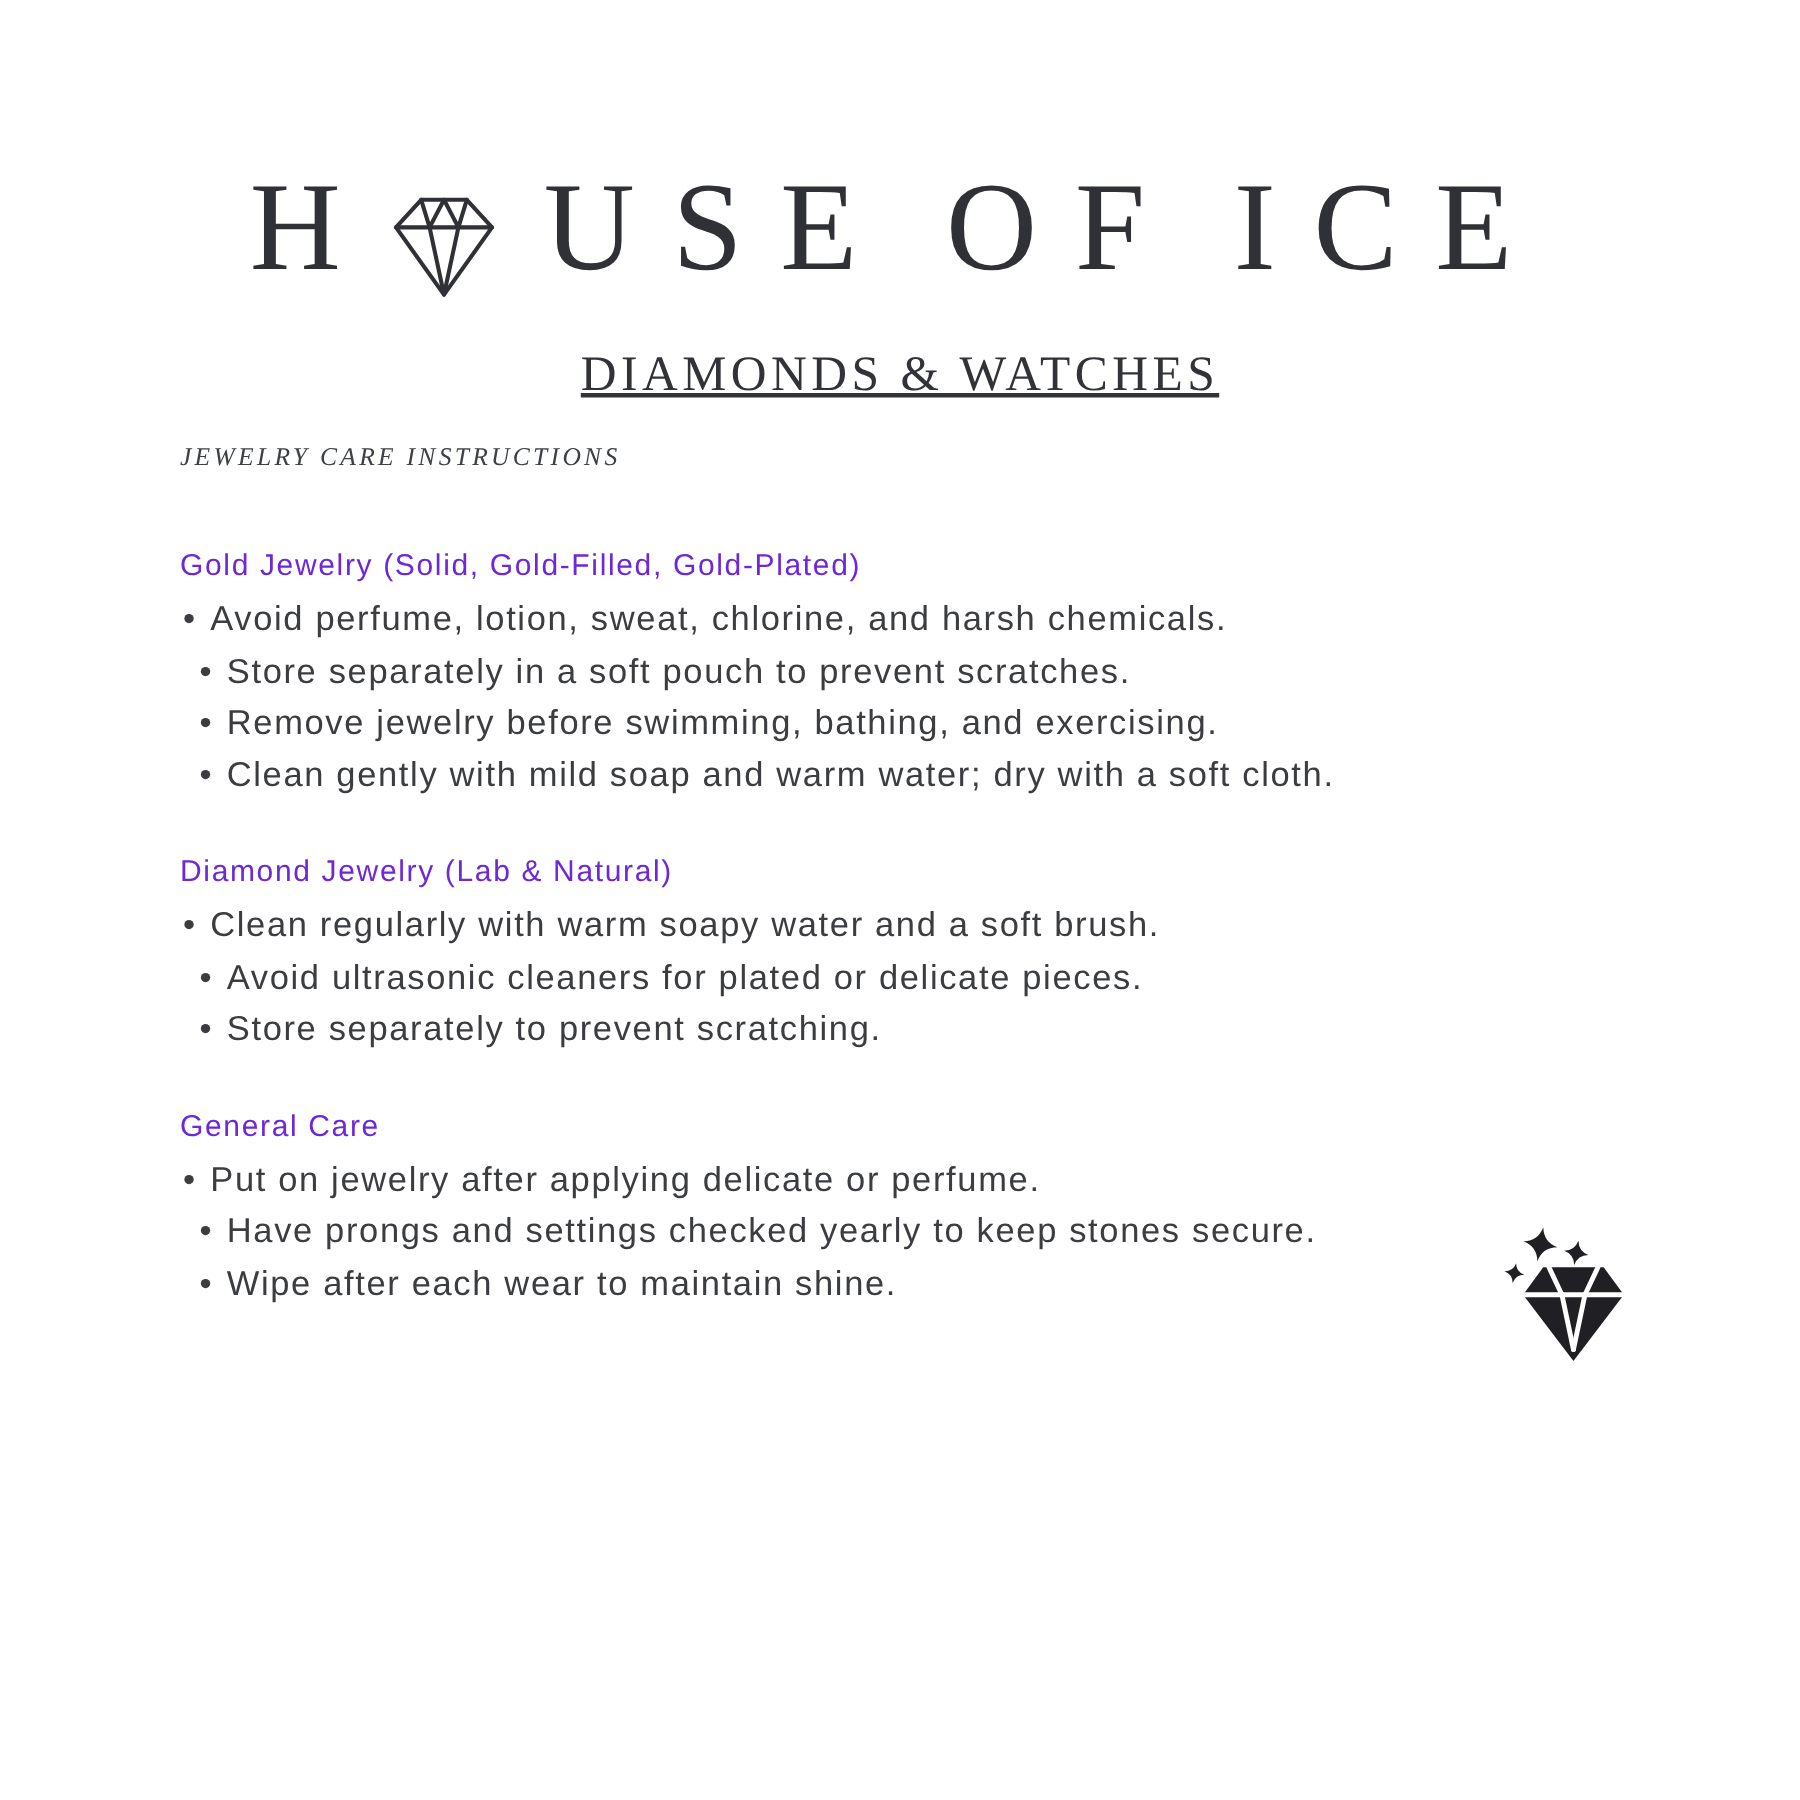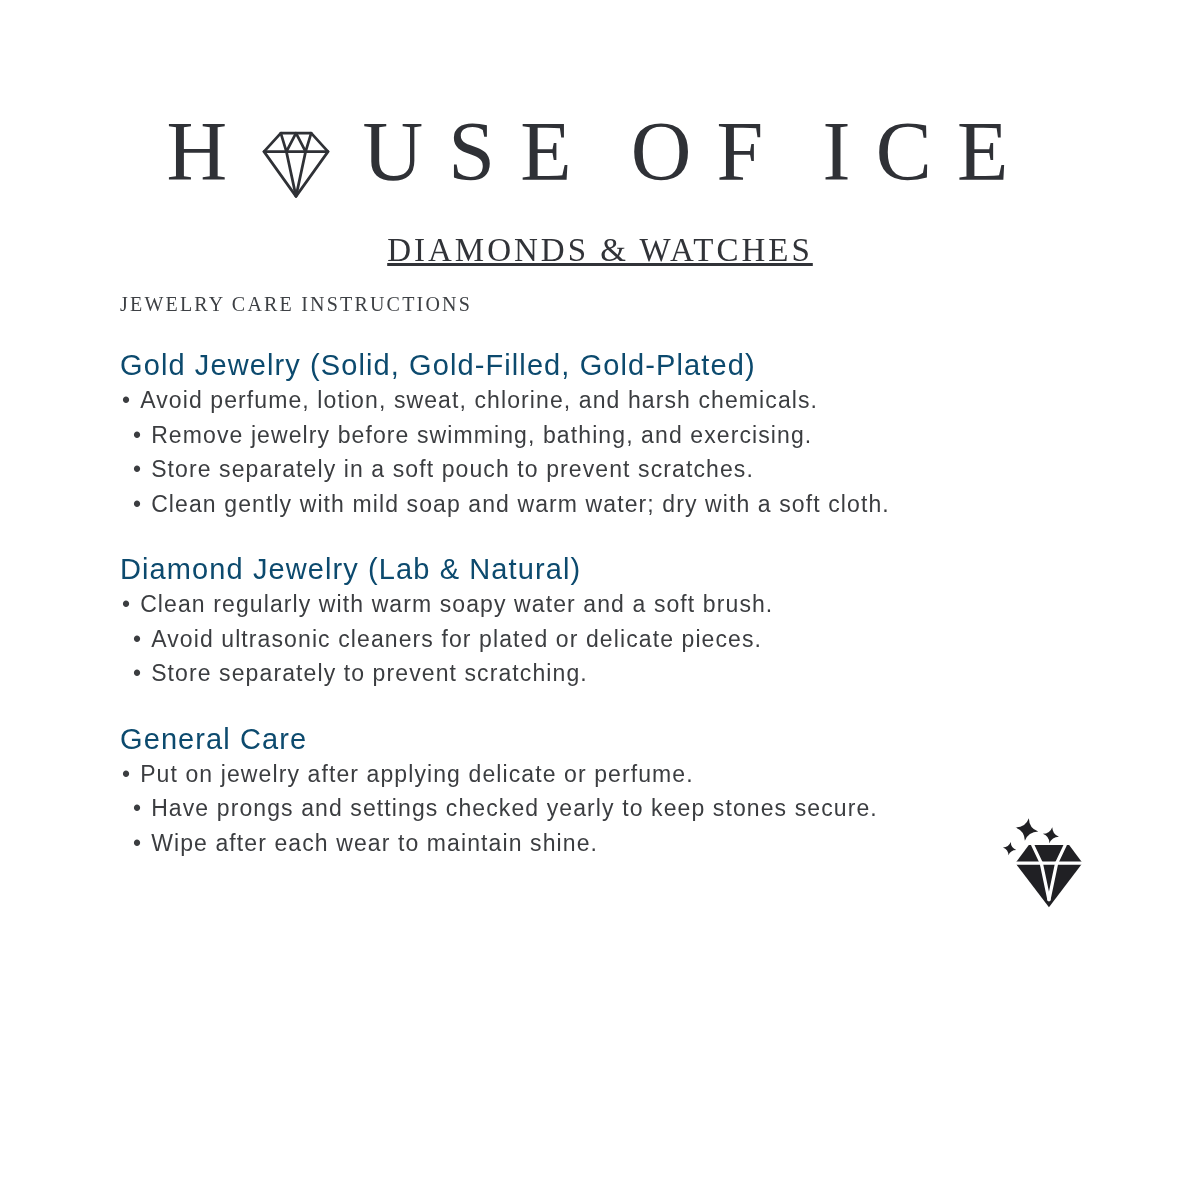--- a/index.html
+++ b/index.html
@@ -12,25 +12,25 @@
              font-family:"Liberation Serif",serif;font-size:84px;line-height:1;
              color:#2f3136;letter-spacing:.3em;white-space:nowrap;}
   .logo-line span{display:inline-block;}
   .logo-diamond{width:80px;height:92px;margin:20px 26px 0 4px;flex:0 0 auto;}
   .word-spaced{margin-left:34px;}
   .subtitle{margin-top:24px;font-family:"Liberation Serif",serif;font-size:33px;
             letter-spacing:3px;color:#313338;text-decoration:underline;}
 
   
   .content{position:absolute;left:120px;top:288px;right:40px;}
-  .doc-title{margin:0 0 28px 0;font-family:"Liberation Serif",serif;font-weight:400;
-             font-size:20px;letter-spacing:2.2px;color:#3d4044;line-height:33px;}
+  .doc-title{margin:0 0 40px 0;font-family:"Liberation Serif",serif;font-weight:400;
+             font-size:17px;letter-spacing:2.2px;color:#3d4044;line-height:33px;font-style:italic;}
   .section{margin:0 0 33px 0;}
-  .section-heading{margin:0;font-size:29px;font-weight:400;letter-spacing:1.1px;
-                   color:#0c4a6e;line-height:33px;}
+  .section-heading{margin:0;font-size:20px;font-weight:400;letter-spacing:1.1px;
+                   color:#6d28d9;line-height:33px;}
   .bullet{margin:2px;font-size:23px;letter-spacing:1.1px;color:#3b3d40;line-height:32.5px;}
   .bullet + .bullet{padding-left:11px;}
   .dot{margin-right:9px;}
 
   
   .footer-icon{position:absolute;left:1000px;top:818px;width:96px;height:96px;}
 </style>
 </head>
 <body>
 
@@ -51,22 +51,22 @@
     </div>
     <div class="subtitle">DIAMONDS &amp; WATCHES</div>
   </header>
 
   <main class="content">
     <h1 class="doc-title">JEWELRY CARE INSTRUCTIONS</h1>
     <div id="sections">
         <section class="section">
           <p class="section-heading">Gold Jewelry (Solid, Gold-Filled, Gold-Plated)</p>
           <p class="bullet"><span class="dot">•</span><span>Avoid perfume, lotion, sweat, chlorine, and harsh chemicals.</span></p>
+          <p class="bullet"><span class="dot">•</span><span>Store separately in a soft pouch to prevent scratches.</span></p>
           <p class="bullet"><span class="dot">•</span><span>Remove jewelry before swimming, bathing, and exercising.</span></p>
-          <p class="bullet"><span class="dot">•</span><span>Store separately in a soft pouch to prevent scratches.</span></p>
           <p class="bullet"><span class="dot">•</span><span>Clean gently with mild soap and warm water; dry with a soft cloth.</span></p>
         </section>
         <section class="section">
           <p class="section-heading">Diamond Jewelry (Lab &amp; Natural)</p>
           <p class="bullet"><span class="dot">•</span><span>Clean regularly with warm soapy water and a soft brush.</span></p>
           <p class="bullet"><span class="dot">•</span><span>Avoid ultrasonic cleaners for plated or delicate pieces.</span></p>
           <p class="bullet"><span class="dot">•</span><span>Store separately to prevent scratching.</span></p>
         </section>
         <section class="section">
           <p class="section-heading">General Care</p>

